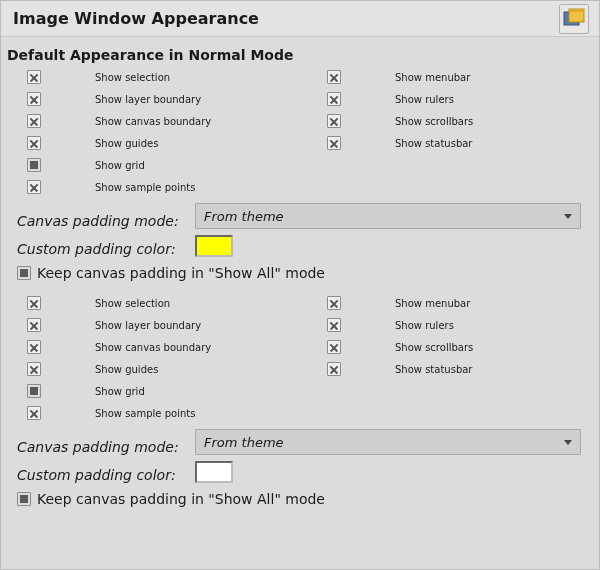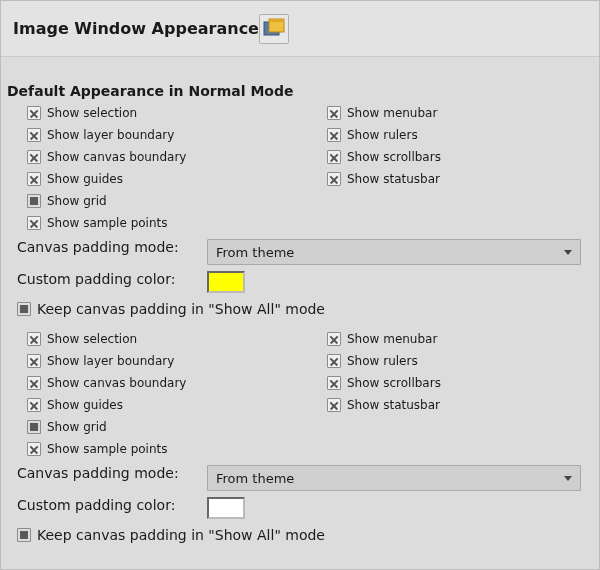--- a/index.html
+++ b/index.html
@@ -12,44 +12,45 @@
     color: #1a1a1a;
   }
   .window {
     width: 600px; height: 570px;
     background: #dcdcdc;
     border: 1px solid #bdbdbd;
   }
   .header {
     display: flex;
     align-items: center;
+    justify-content: space-between;
     padding: 6px 10px 6px 12px;
     border-bottom: 1px solid #c8c8c8;
     background: #e3e3e3;
-    height: 56px;
+    height: 36px;
   }
   .header-title {
     font-weight: 700;
     font-size: 16px;
   }
   .header-icon {
     width: 30px; height: 30px;
     border: 1px solid #b0b0b0;
     border-radius: 2px;
     background: #e8e8e8;
     position: relative;
     display: flex; align-items: center; justify-content: center;
   }
   .section {
     padding: 10px 10px 2px 6px;
   }
   .section-title {
     font-weight: 700;
     font-size: 14px;
-    margin: 16px 0 4px 0;
+    margin: 0 0 4px 0;
   }
   .options-grid {
     display: grid;
     grid-template-columns: 300px auto;
     column-gap: 0;
     row-gap: 2px;
     padding-left: 20px;
   }
   .opt {
     display: flex;
@@ -74,23 +75,24 @@
     top: 5.5px; left: 1px;
   }
   .cb.checked::before { transform: rotate(45deg); }
   .cb.checked::after { transform: rotate(-45deg); }
   .cb.filled {
     background: #5a5a5a;
     box-shadow: inset 0 0 0 2px #dcdcdc;
   }
   .row {
     display: flex;
-    align-items: flex-start;
-    gap: 20px;
+    align-items: flex-end;
+    gap: 8px;
     padding: 6px 0 0 10px;
+    font-style: italic;
   }
   .row-label {
     min-width: 170px;
     font-size: 14px;
   }
   .select {
     flex: 1;
     height: 26px;
     border: 1px solid #a8a8a8;
     background: #cfcfcf;
@@ -113,21 +115,21 @@
     border: 2px inset #bbb;
     display: inline-block;
   }
   .keep-row {
     display: flex;
     align-items: center;
     gap: 6px;
     padding: 8px 0 0 10px;
     font-size: 14px;
   }
-  .opt-label { font-size: 12px; }
+  .opt-label { font-size: 10px; margin-left: 48px; }
 </style>
 </head>
 <body>
 
 <div class="window">
 
   <div class="header">
     <div class="header-title">Image Window Appearance</div>
     <div class="header-icon">
       <svg width="22" height="22" viewBox="0 0 22 22">

